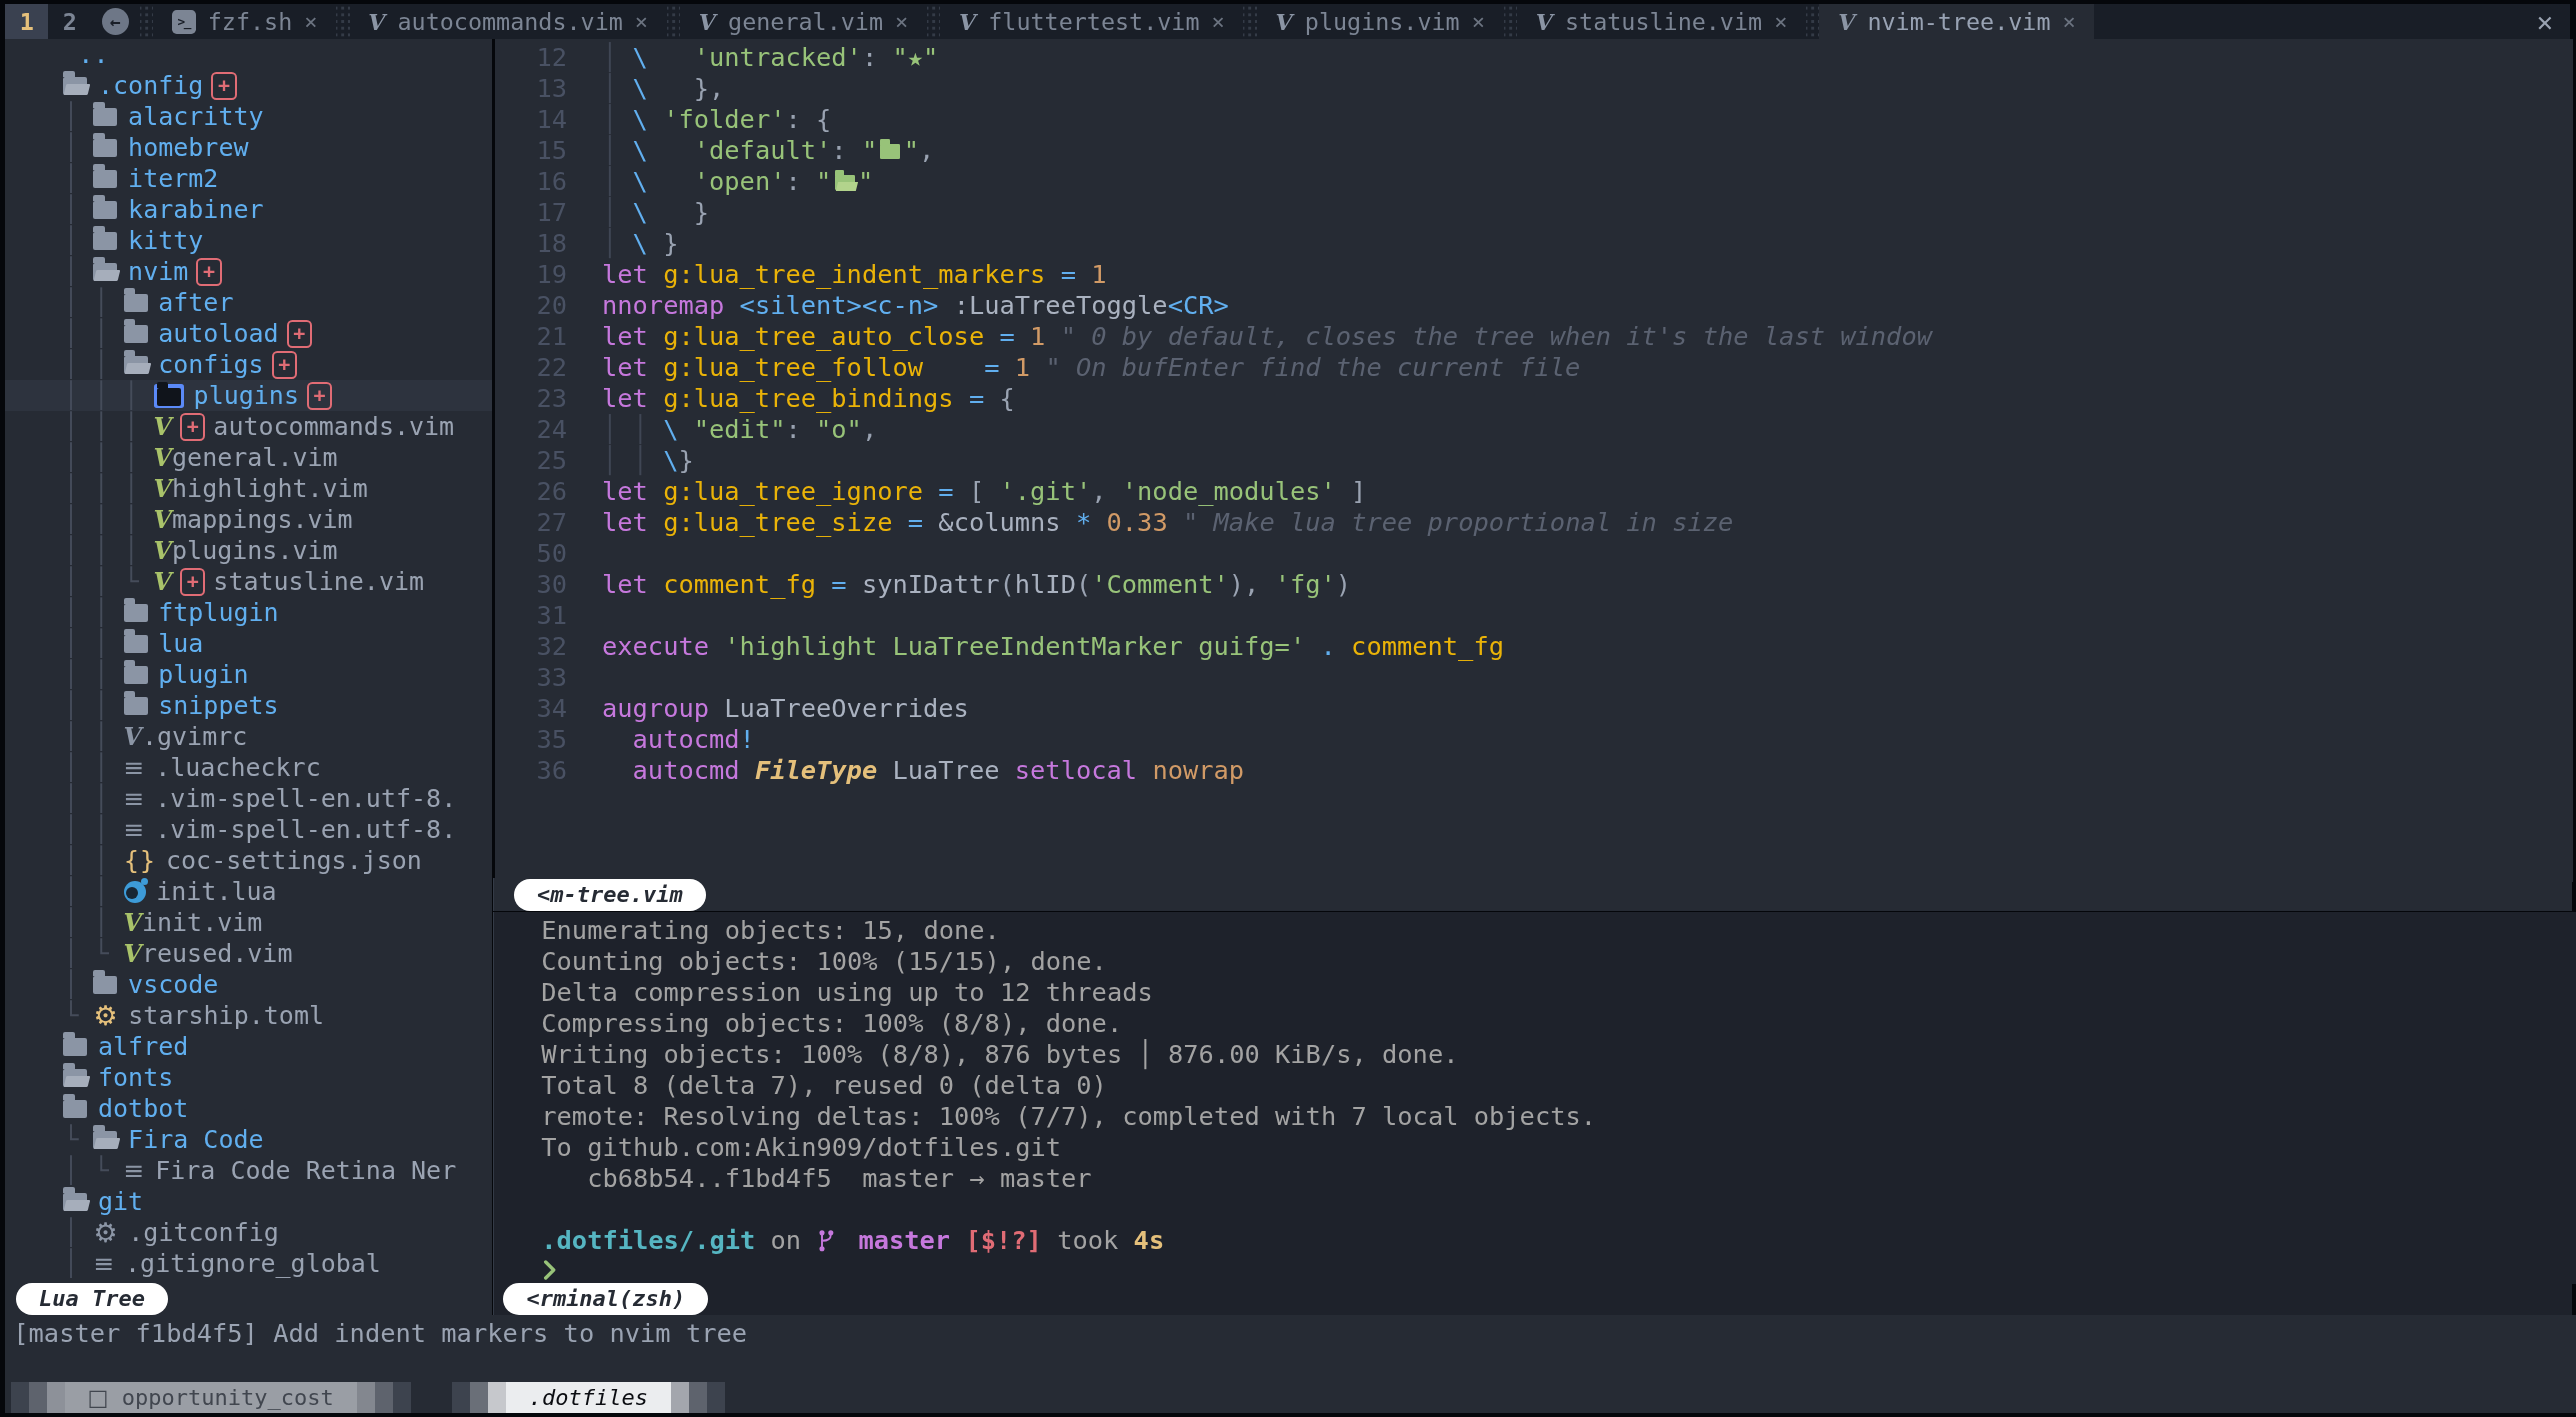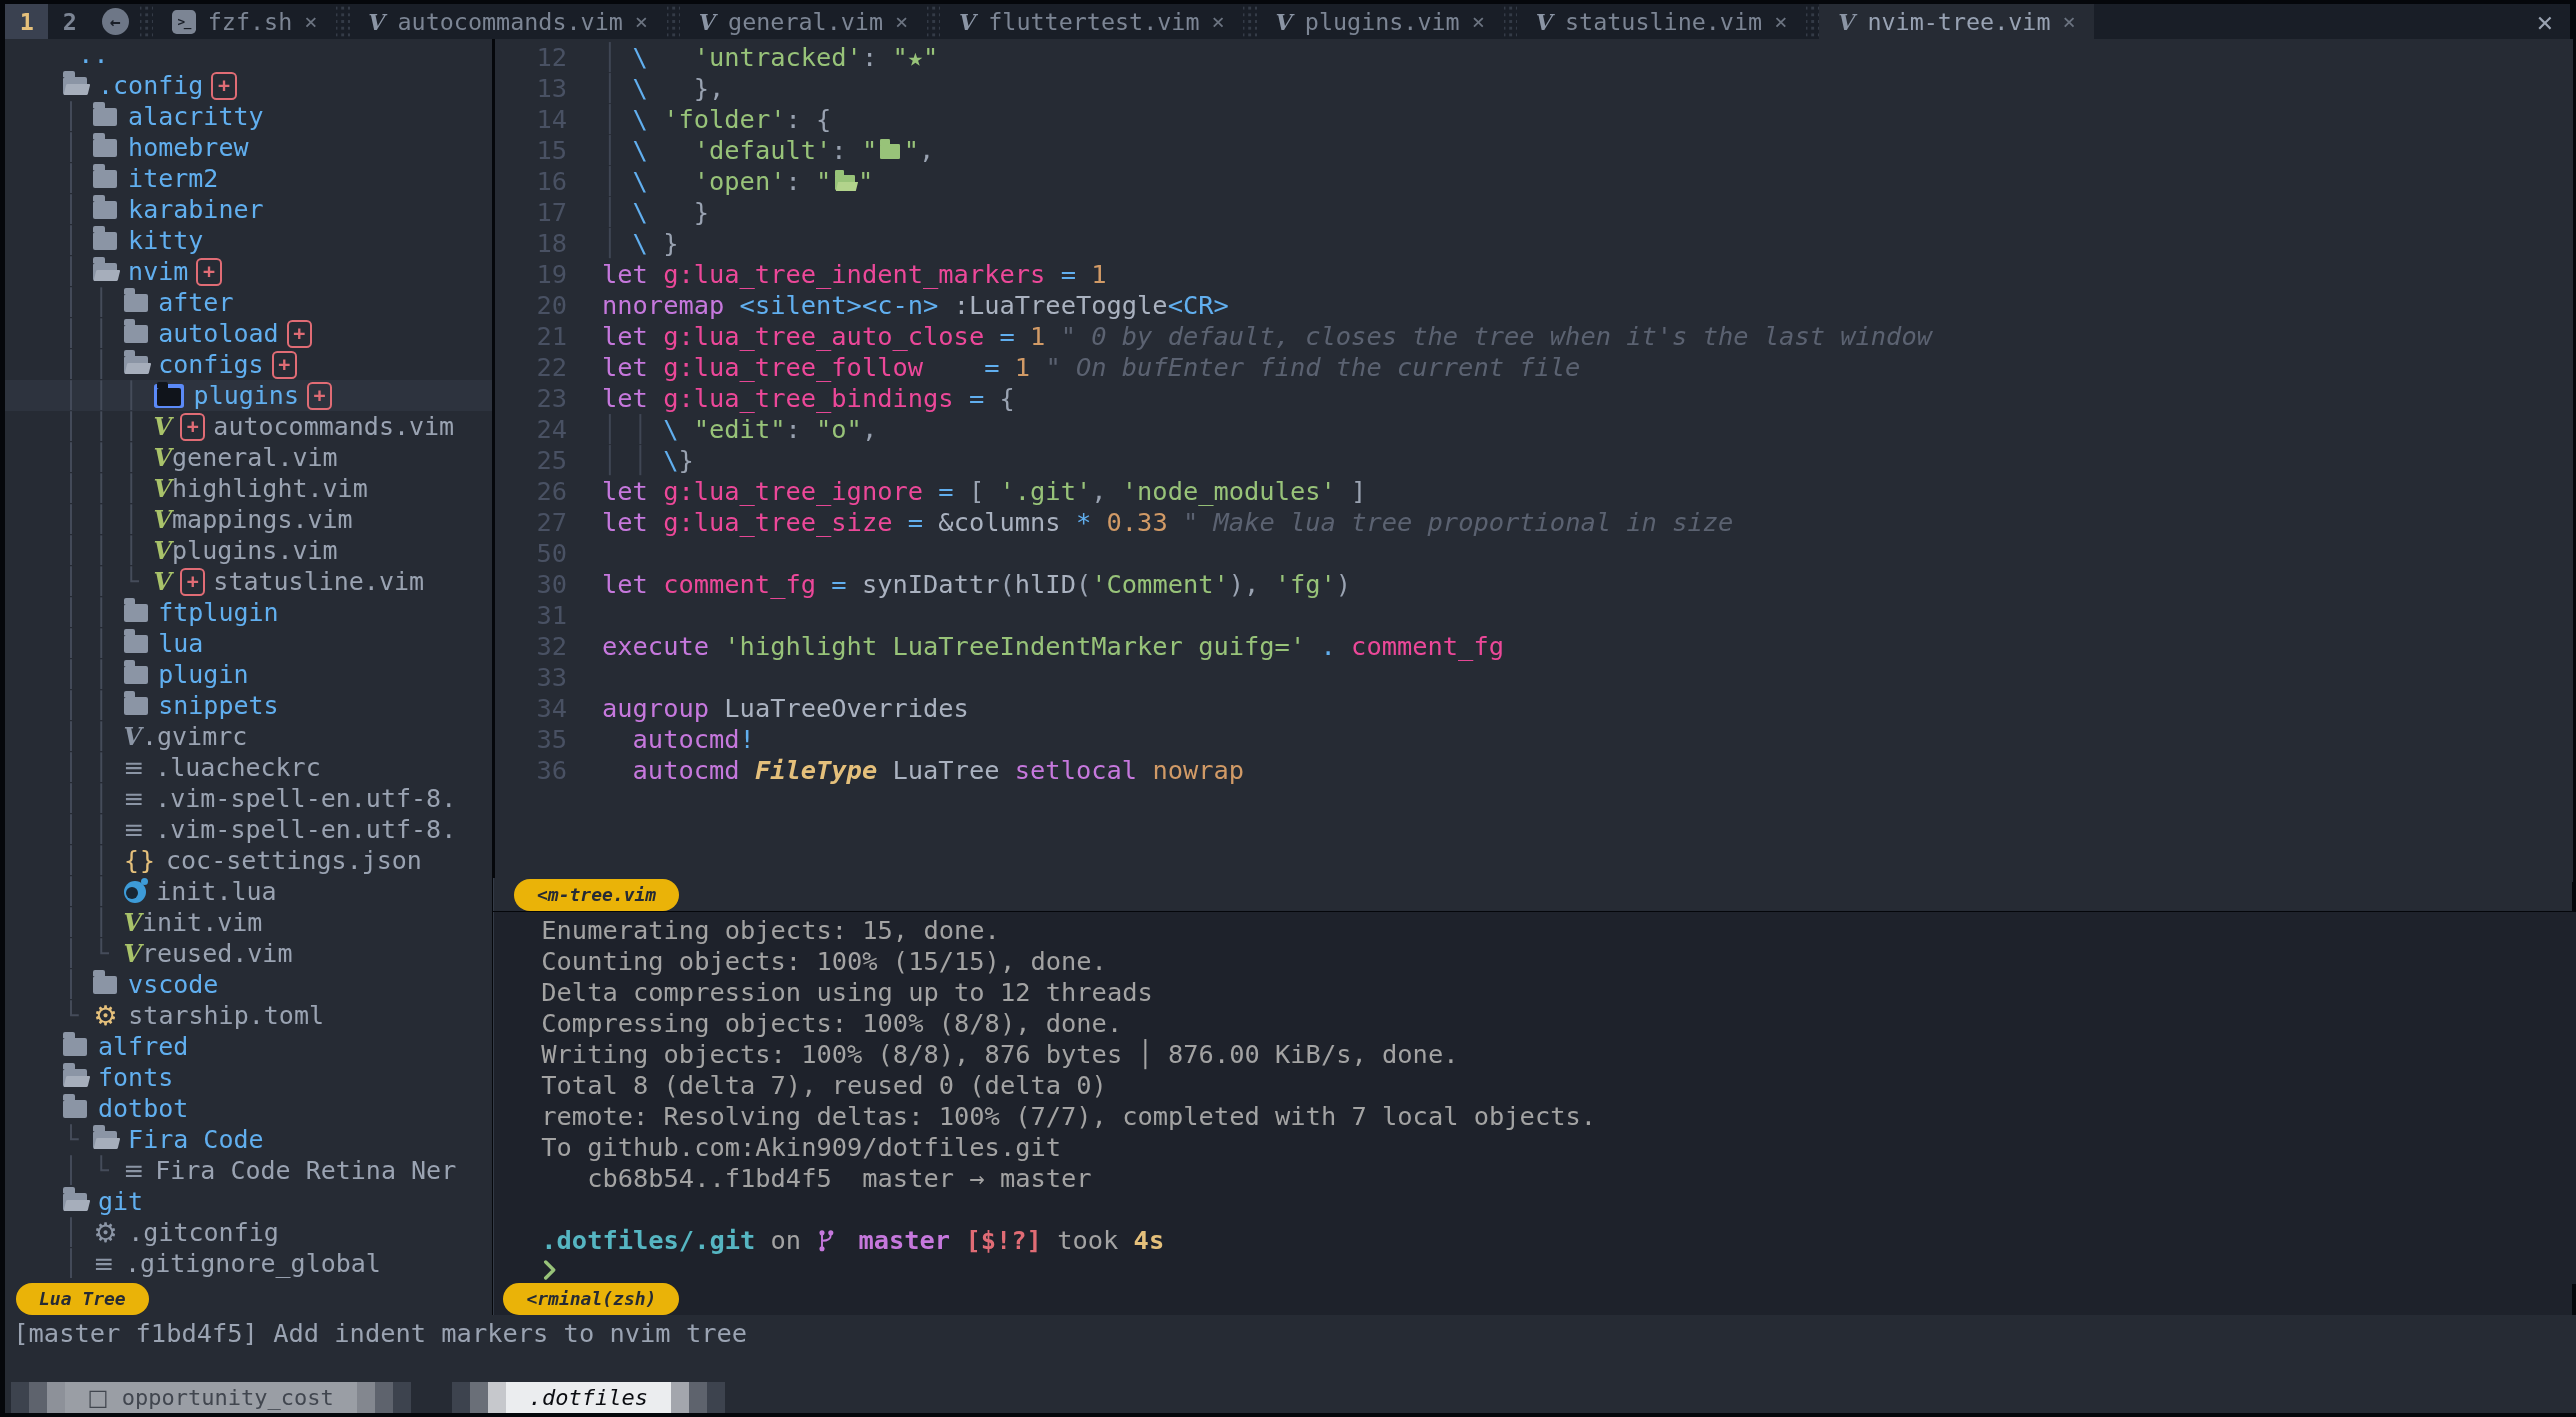--- a/index.html
+++ b/index.html
@@ -61,21 +61,21 @@
   .editor{position:absolute;left:495px;top:39px;width:2078px;height:840px;background:#262b34;
           overflow:hidden;font-size:25.4px;padding-top:2.7px;}
   .eline{display:flex;height:31px;line-height:31px;white-space:pre;}
   .eln{width:72px;flex:none;text-align:right;padding-right:35px;color:#495163;}
   .ecode{white-space:pre;}
   .s-gd{color:#3f4654;}
   .s-esc{color:#61afef;}
   .s-str{color:#98c379;}
   .s-pun{color:#9aa3b2;}
   .s-kw{color:#c678dd;}
-  .s-var{color:#ec4899;}
+  .s-var{color:#eab308;}
   .s-op{color:#61afef;}
   .s-num{color:#d19a66;}
   .s-com{color:#5b6271;font-style:italic;}
   .s-fn{color:#aab2c0;}
   .s-wh{color:#aab2c0;}
   .s-typ{color:#e5c07b;font-style:italic;font-weight:bold;}
   .s-or{color:#d19a66;}
   .ic-mini{display:inline-block;width:20px;height:15.4px;background:#98c379;border-radius:1.3px;
            position:relative;margin:0 3.3px;vertical-align:-0.7px;}
   .ic-mini::before{content:"";position:absolute;top:-4.7px;left:0;width:9.4px;height:5.3px;background:inherit;
@@ -84,21 +84,21 @@
            background:#b2d38c;transform:skewX(-14deg);}
 
   
   .editor-status{position:absolute;left:493px;top:878px;width:2078px;height:33px;background:#262b34;
                  display:flex;align-items:center;border-left:1.3px solid #343b47;}
   .status-left{position:absolute;left:5.3px;top:1281px;width:487px;height:35px;background:#262b34;
                display:flex;align-items:center;}
   .status-right{position:absolute;left:493px;top:1281px;width:2078px;height:35px;background:#1e222b;
                 display:flex;align-items:center;border-left:1.3px solid #343b47;}
   .pill{display:inline-flex;align-items:center;height:32px;padding:0 23px;border-radius:17.4px;
-        background:#eab308;color:#262b34;font-style:italic;font-weight:bold;font-size:18px;white-space:pre;}
+        background:#ffffff;color:#262b34;font-style:italic;font-weight:bold;font-size:22px;white-space:pre;}
 
   
   .term{position:absolute;left:493px;top:912px;width:2078px;height:369px;background:#1e222b;
         overflow:hidden;font-size:25.4px;padding:2.7px 0 0 32px;border-left:1.3px solid #343b47;}
   .tline{height:31px;line-height:31px;white-space:pre;color:#9aa3b2;}
   .s-tfg{color:#a3a3a3;}
   .s-cyb{color:#56b6c2;font-weight:bold;}
   .s-pub{color:#c678dd;font-weight:bold;}
   .s-reb{color:#e06c75;font-weight:bold;}
   .s-yeb{color:#e5c07b;font-weight:bold;}

